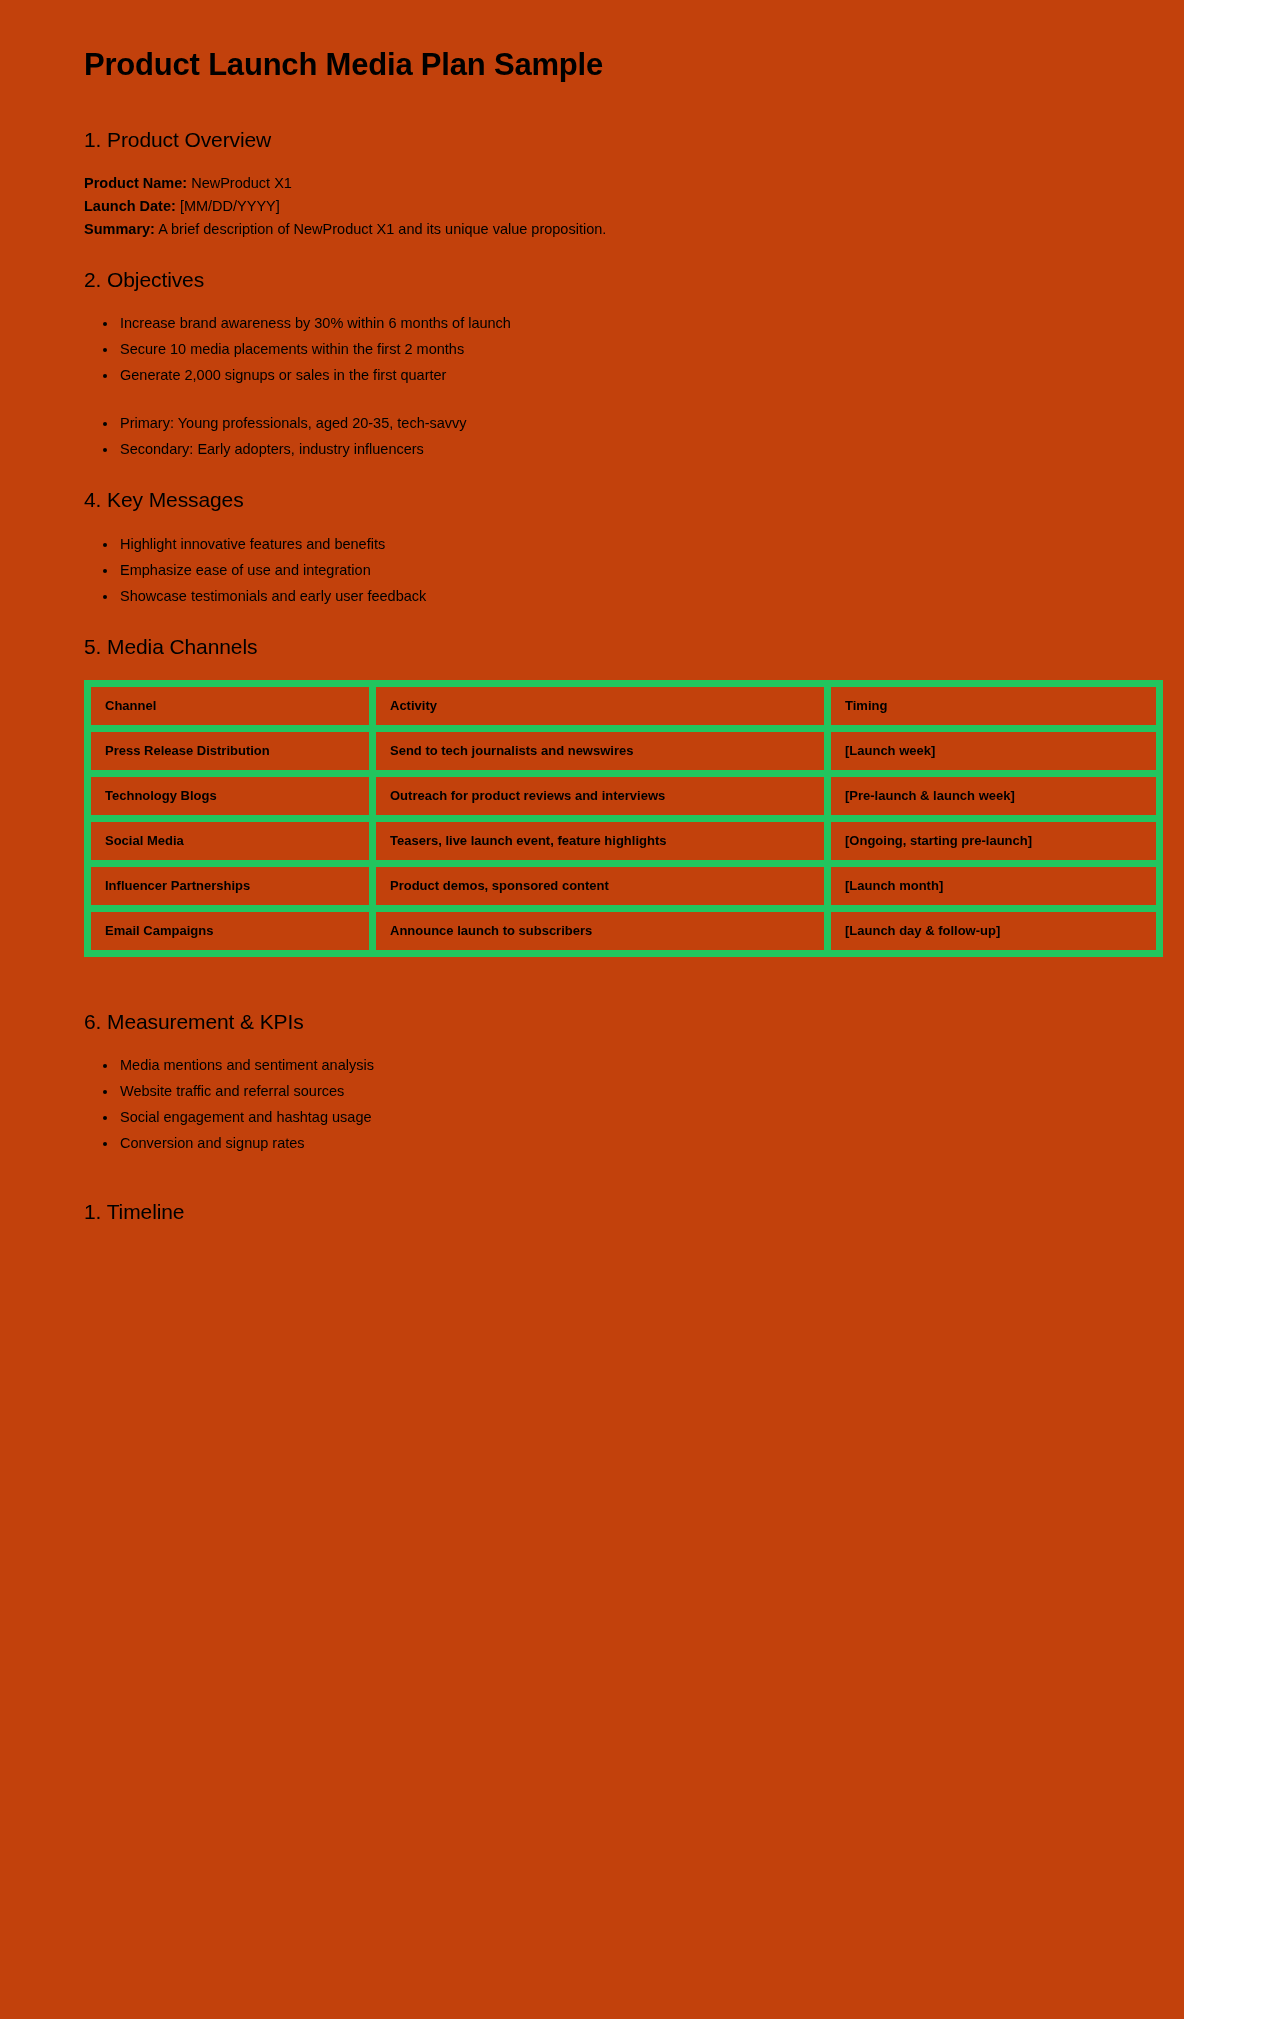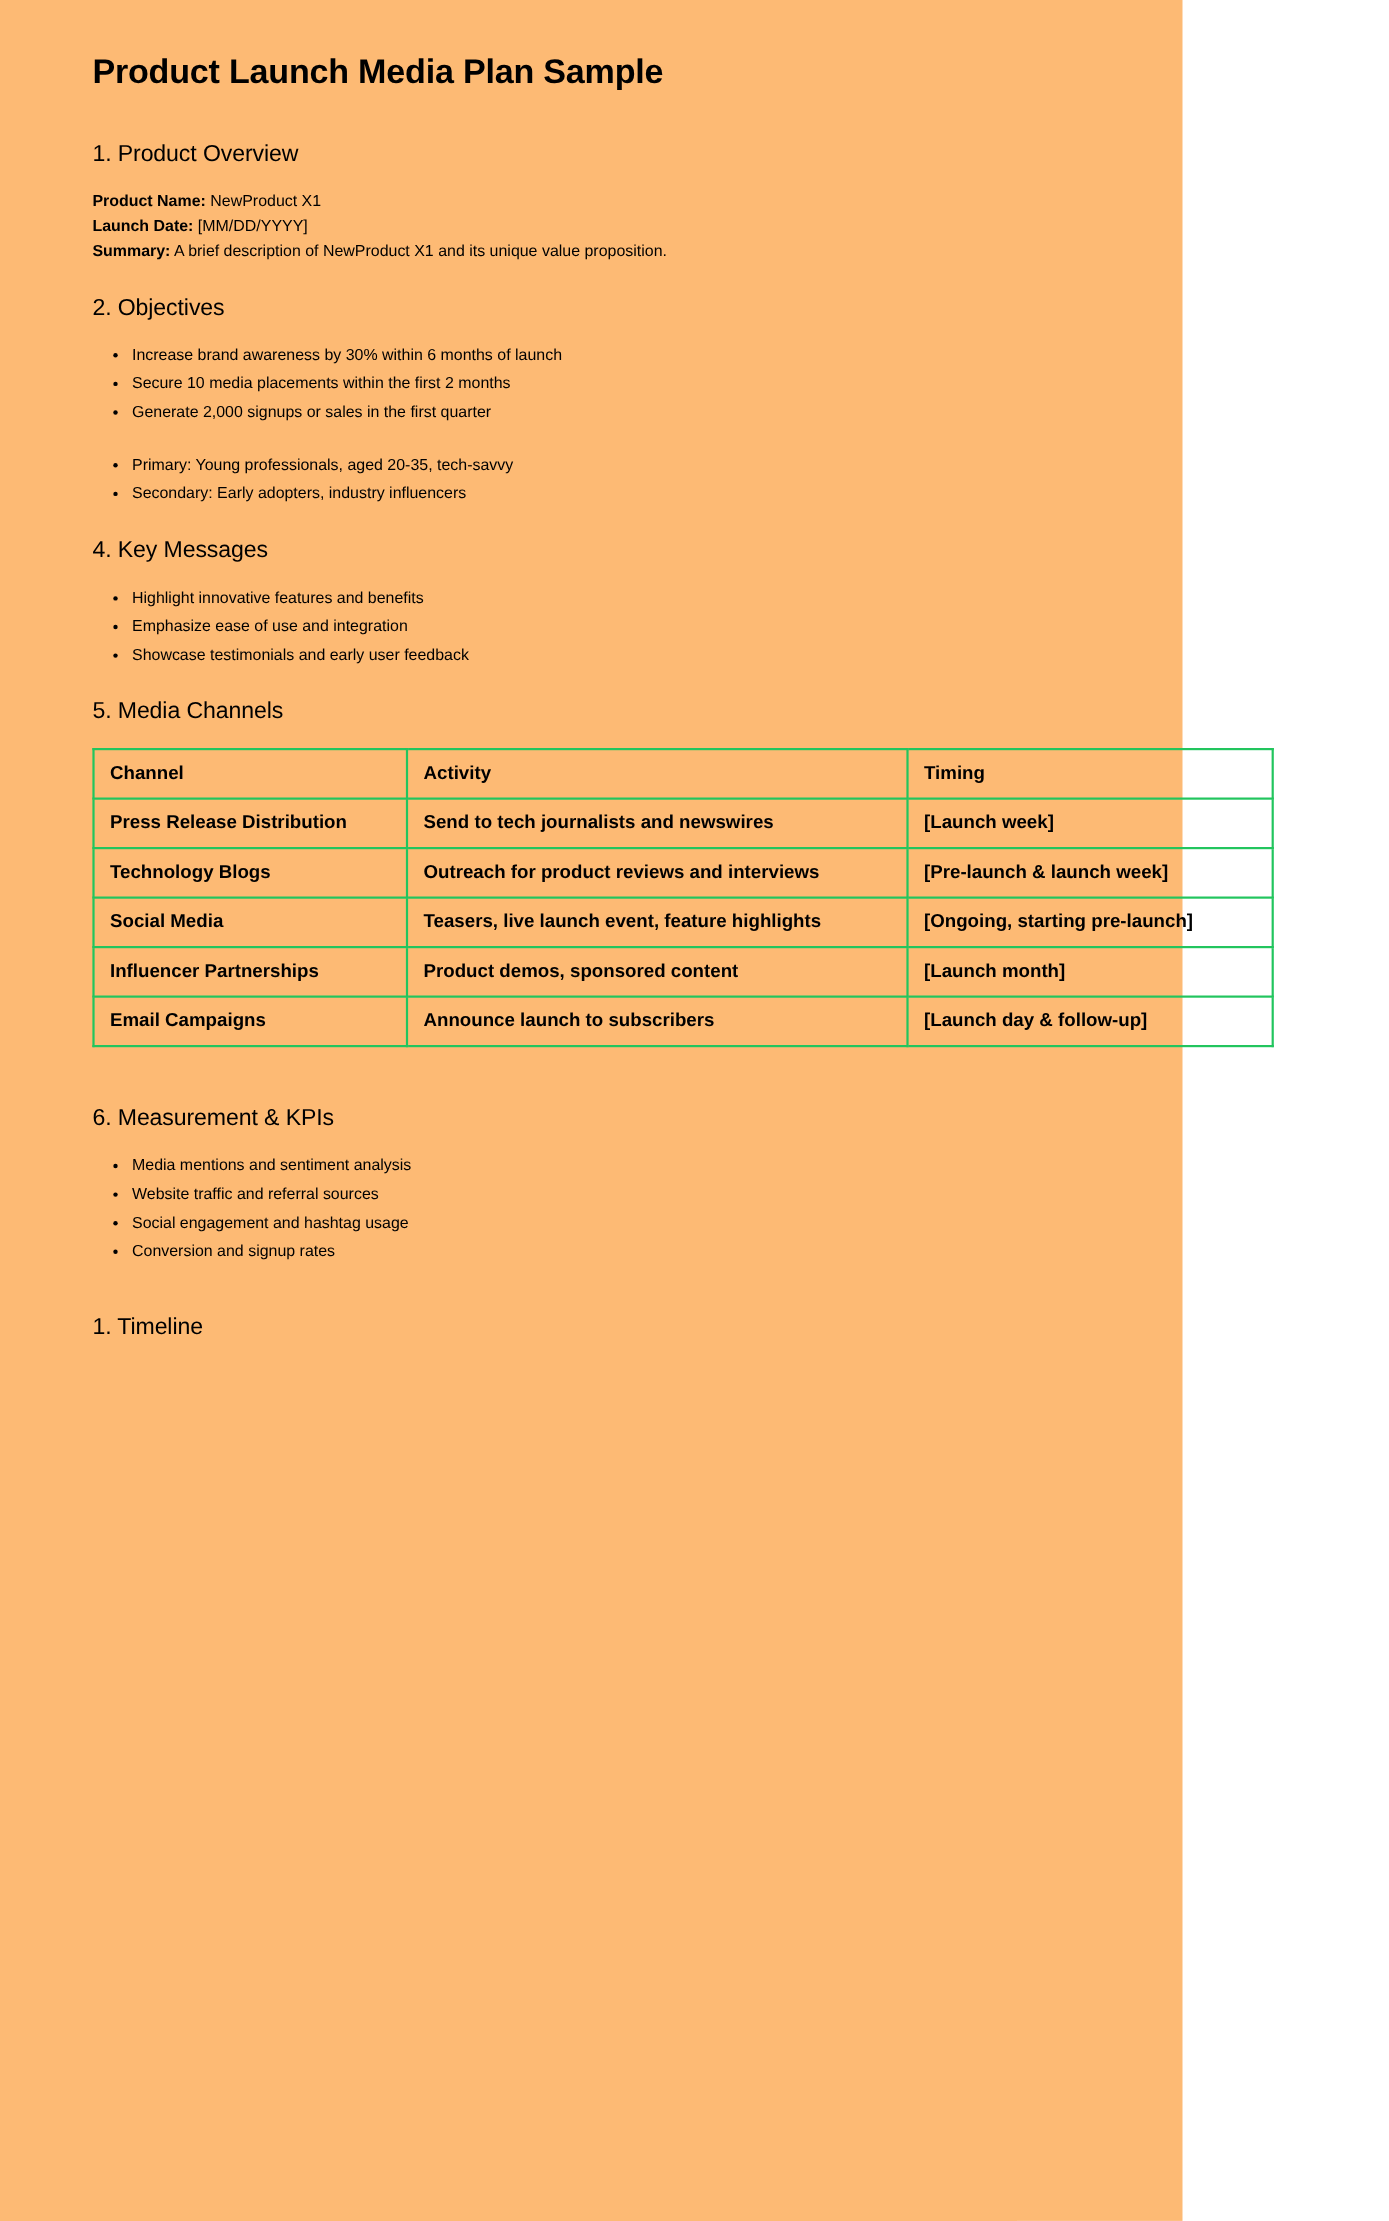--- a/index.html
+++ b/index.html
@@ -8,25 +8,25 @@
     background: #ffffff;
   }
   body {
     width: 1263px;
     min-height: 2019px;
     font-family: "Liberation Sans", sans-serif;
     color: #000000;
     -webkit-font-smoothing: antialiased;
   }
   .page {
-    width: 1075px;
+    width: 1184px;
     min-height: 2019px;
     box-sizing: border-box;
     padding: 46px 48px 40px 84px;
-    background: #fdba74;
+    background: #c2410c;
   }
   .doc-title {
     font-size: 31px;
     font-weight: bold;
     line-height: 1.2;
     margin: 0 0 44px 0;
     letter-spacing: -0.2px;
   }
   .section {
     margin: 0 0 22px 0;
@@ -68,25 +68,25 @@
     border-collapse: collapse;
     width: 1072px;
     table-layout: fixed;
     margin-top: 4px;
   }
   table.media-table col.c1 { width: 285px; }
   table.media-table col.c2 { width: 455px; }
   table.media-table col.c3 { width: 332px; }
   table.media-table th,
   table.media-table td {
-    border: 2px solid #22c55e;
+    border: 7px solid #22c55e;
     text-align: left;
     vertical-align: middle;
     padding: 10px 12px 10px 14px;
-    font-size: 17px;
+    font-size: 13px;
     line-height: 1.35;
   }
   table.media-table th {
     font-weight: bold;
     height: 18px;
   }
   table.media-table td {
     font-weight: bold;
     height: 18px;
   }

